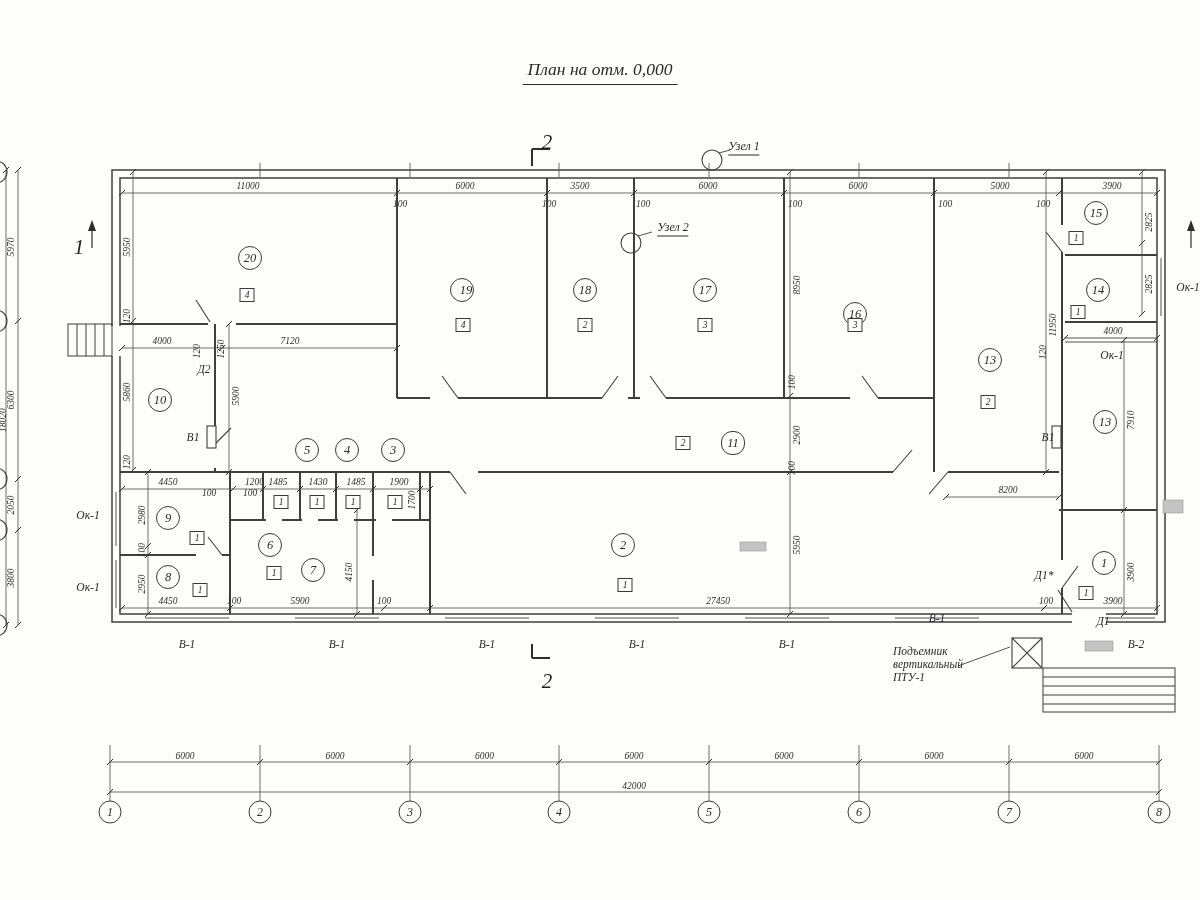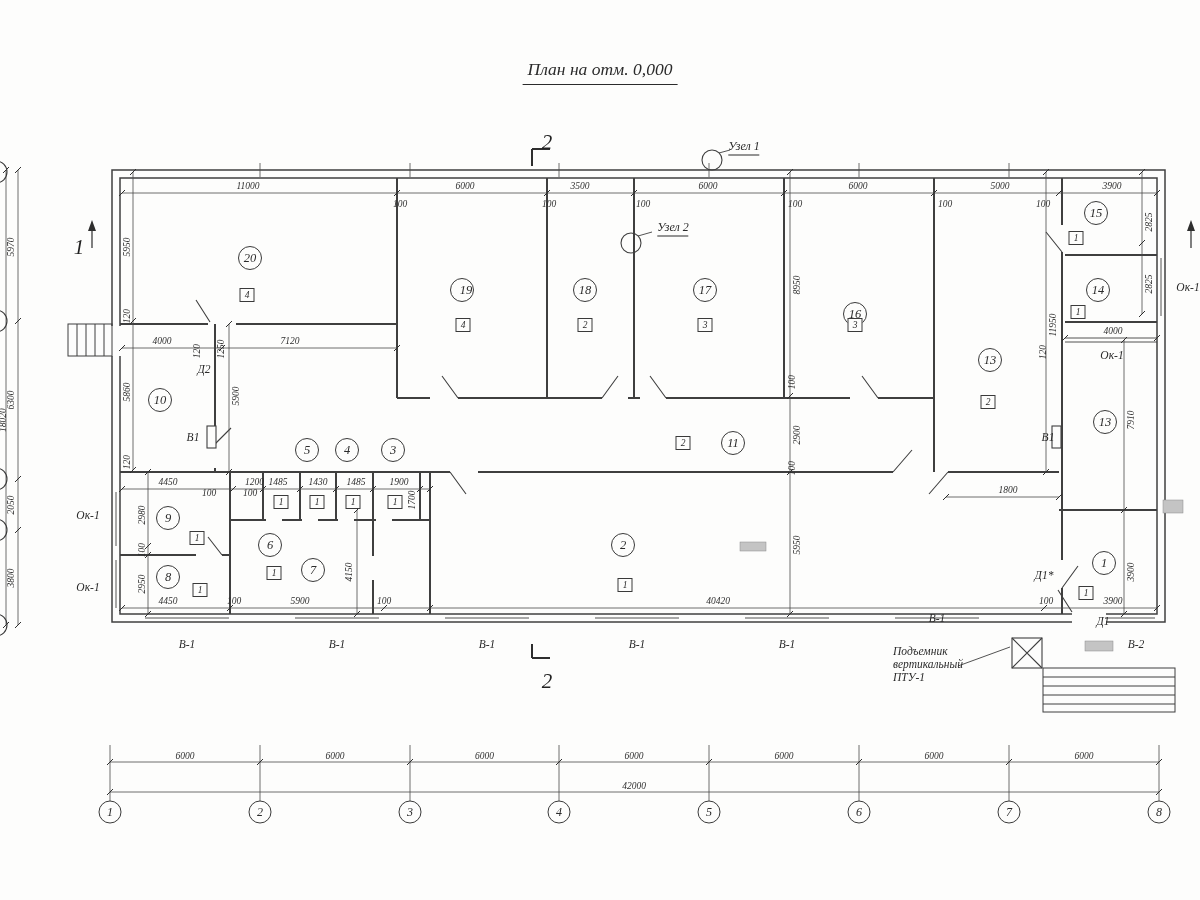--- a/index.html
+++ b/index.html
@@ -183,21 +183,21 @@
 <div class="room" style="left: 250px; top: 258px;">20</div>
     <div class="room" style="left: 462px; top: 290px; padding-left: 8px;">19</div>
     <div class="room" style="left: 585px; top: 290px;">18</div>
     <div class="room" style="left: 705px; top: 290px;">17</div>
     <div class="room" style="left: 855px; top: 290px; margin-top: 24px;">16</div>
     <div class="room" style="left: 1096px; top: 213px;">15</div>
     <div class="room" style="left: 1098px; top: 290px;">14</div>
     <div class="room" style="left: 990px; top: 360px;">13</div>
     <div class="room" style="left: 1105px; top: 422px;">13</div>
     <div class="room" style="left: 160px; top: 400px;">10</div>
-    <div class="room" style="left: 733px; top: 443px;">11</div>
+    <div class="room" style="left: 733px; top: 443px; border-radius: 11px;">11</div>
     <div class="room" style="left: 307px; top: 450px;">5</div>
     <div class="room" style="left: 347px; top: 450px;">4</div>
     <div class="room" style="left: 393px; top: 450px;">3</div>
     <div class="room" style="left: 168px; top: 518px;">9</div>
     <div class="room" style="left: 270px; top: 545px;">6</div>
     <div class="room" style="left: 313px; top: 570px;">7</div>
     <div class="room" style="left: 168px; top: 577px;">8</div>
     <div class="room" style="left: 623px; top: 545px;">2</div>
     <div class="room" style="left: 1104px; top: 563px;">1</div>
     <div class="sq" style="left: 247px; top: 295px;">4</div>
@@ -257,32 +257,32 @@
     <div class="dim" style="left: 356px; top: 482px;">1485</div>
     <div class="dim" style="left: 399px; top: 482px;">1900</div>
     <div class="dim" style="left: 209px; top: 493px;">100</div>
     <div class="dim" style="left: 250px; top: 493px;">100</div>
     <div class="dim rot" style="left: 412px; top: 500px;">1700</div>
     <div class="dim rot" style="left: 349px; top: 572px;">4150</div>
     <div class="dim" style="left: 168px; top: 601px;">4450</div>
     <div class="dim" style="left: 234px; top: 601px;">100</div>
     <div class="dim" style="left: 300px; top: 601px;">5900</div>
     <div class="dim" style="left: 384px; top: 601px;">100</div>
-    <div class="dim" style="left: 718px; top: 601px;">40420</div>
+    <div class="dim" style="left: 718px; top: 601px;">27450</div>
     <div class="dim" style="left: 1046px; top: 601px;">100</div>
     <div class="dim" style="left: 1113px; top: 601px;">3900</div>
     <div class="dim rot" style="left: 797px; top: 285px;">8950</div>
     <div class="dim rot" style="left: 792px; top: 382px;">100</div>
     <div class="dim rot" style="left: 797px; top: 435px;">2900</div>
     <div class="dim rot" style="left: 792px; top: 468px;">100</div>
     <div class="dim rot" style="left: 797px; top: 545px;">5950</div>
     <div class="dim rot" style="left: 1053px; top: 325px;">11950</div>
     <div class="dim rot" style="left: 1043px; top: 352px;">120</div>
     <div class="dim" style="left: 1113px; top: 331px;">4000</div>
-    <div class="dim" style="left: 1008px; top: 490px;">1800</div>
+    <div class="dim" style="left: 1008px; top: 490px;">8200</div>
     <div class="dim rot" style="left: 1131px; top: 420px;">7910</div>
     <div class="dim rot" style="left: 1131px; top: 572px;">3900</div>
     <div class="lbl" style="left: 193px; top: 437px;">В1</div>
     <div class="lbl" style="left: 1048px; top: 437px;">В1</div>
     <div class="lbl" style="left: 88px; top: 515px;">Ок-1</div>
     <div class="lbl" style="left: 88px; top: 587px;">Ок-1</div>
     <div class="lbl" style="left: 1112px; top: 355px;">Ок-1</div>
     <div class="lbl" style="left: 1188px; top: 287px;">Ок-1</div>
     <div class="lbl" style="left: 204px; top: 369px;">Д2</div>
     <div class="lbl" style="left: 1044px; top: 575px;">Д1*</div>

